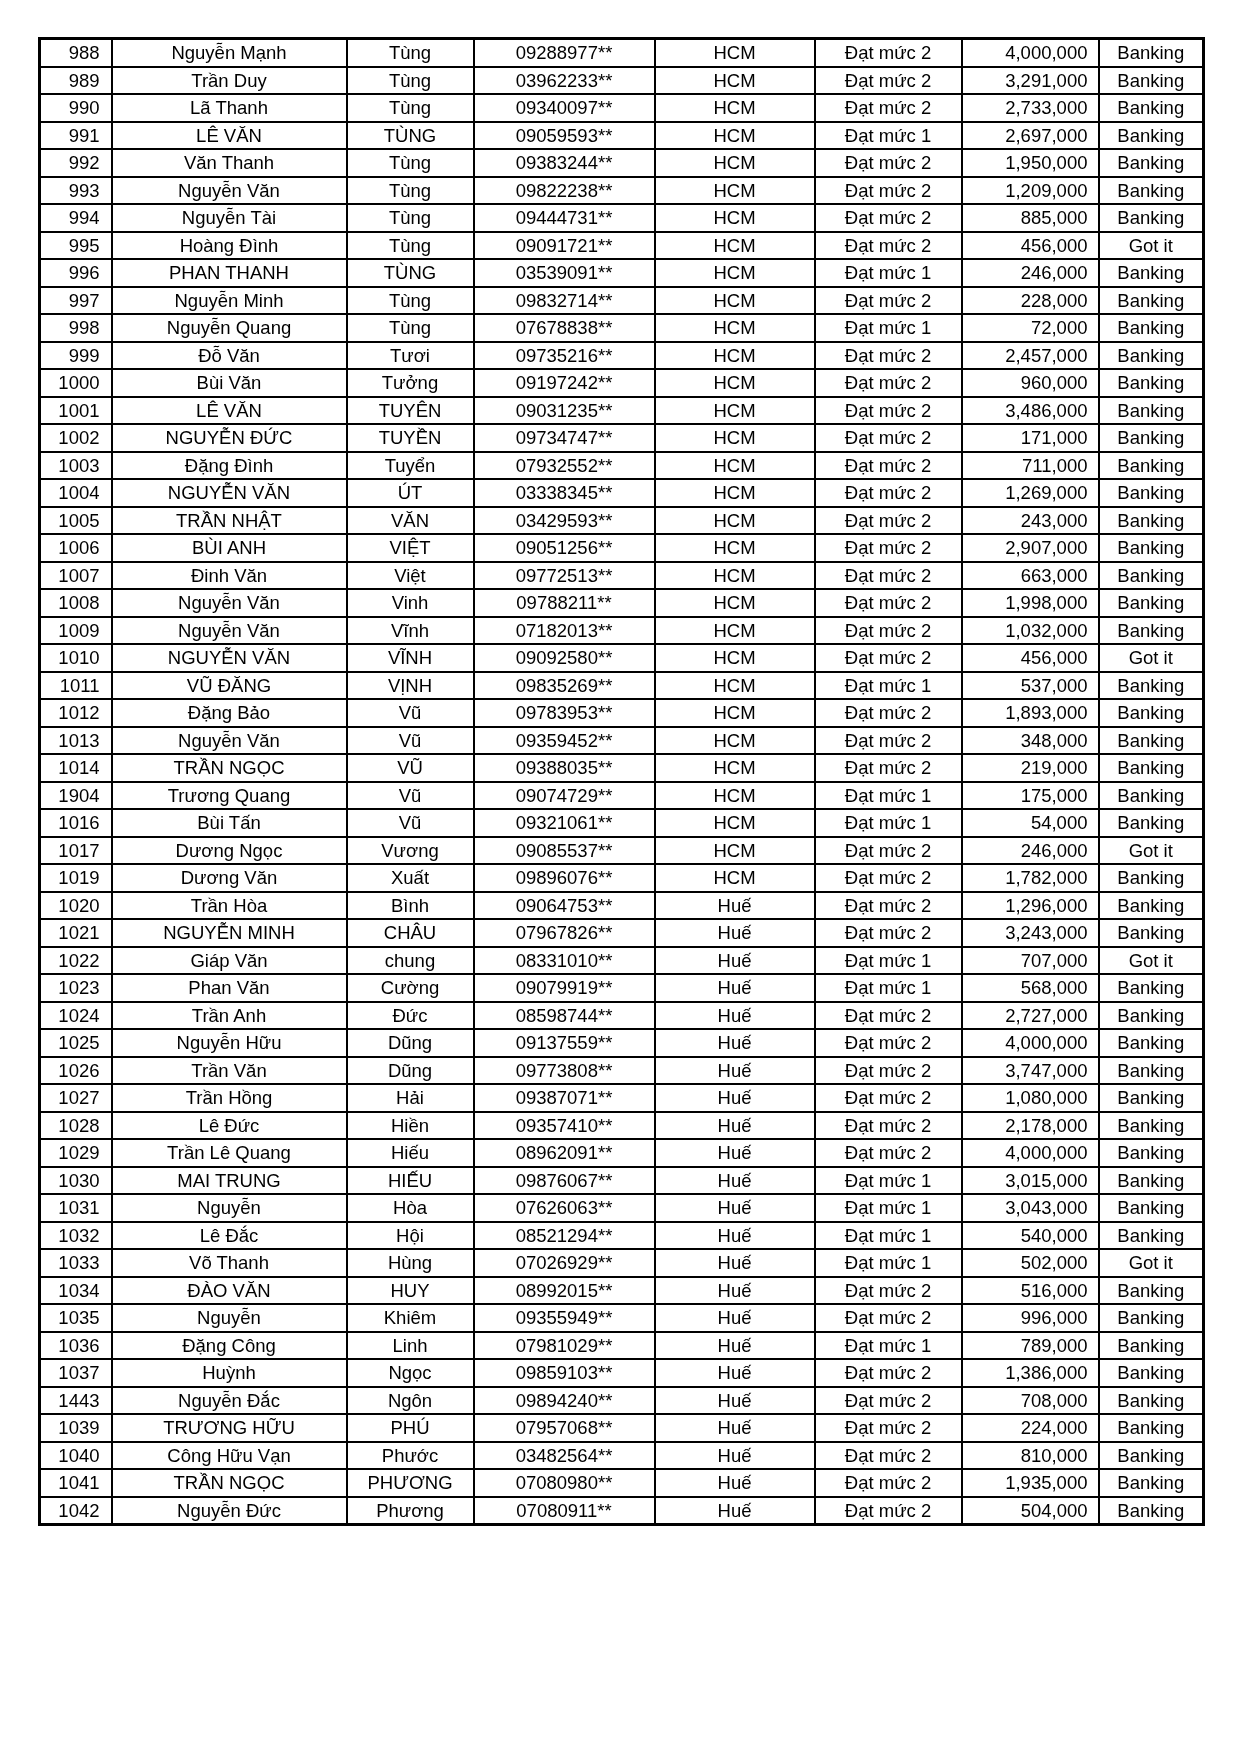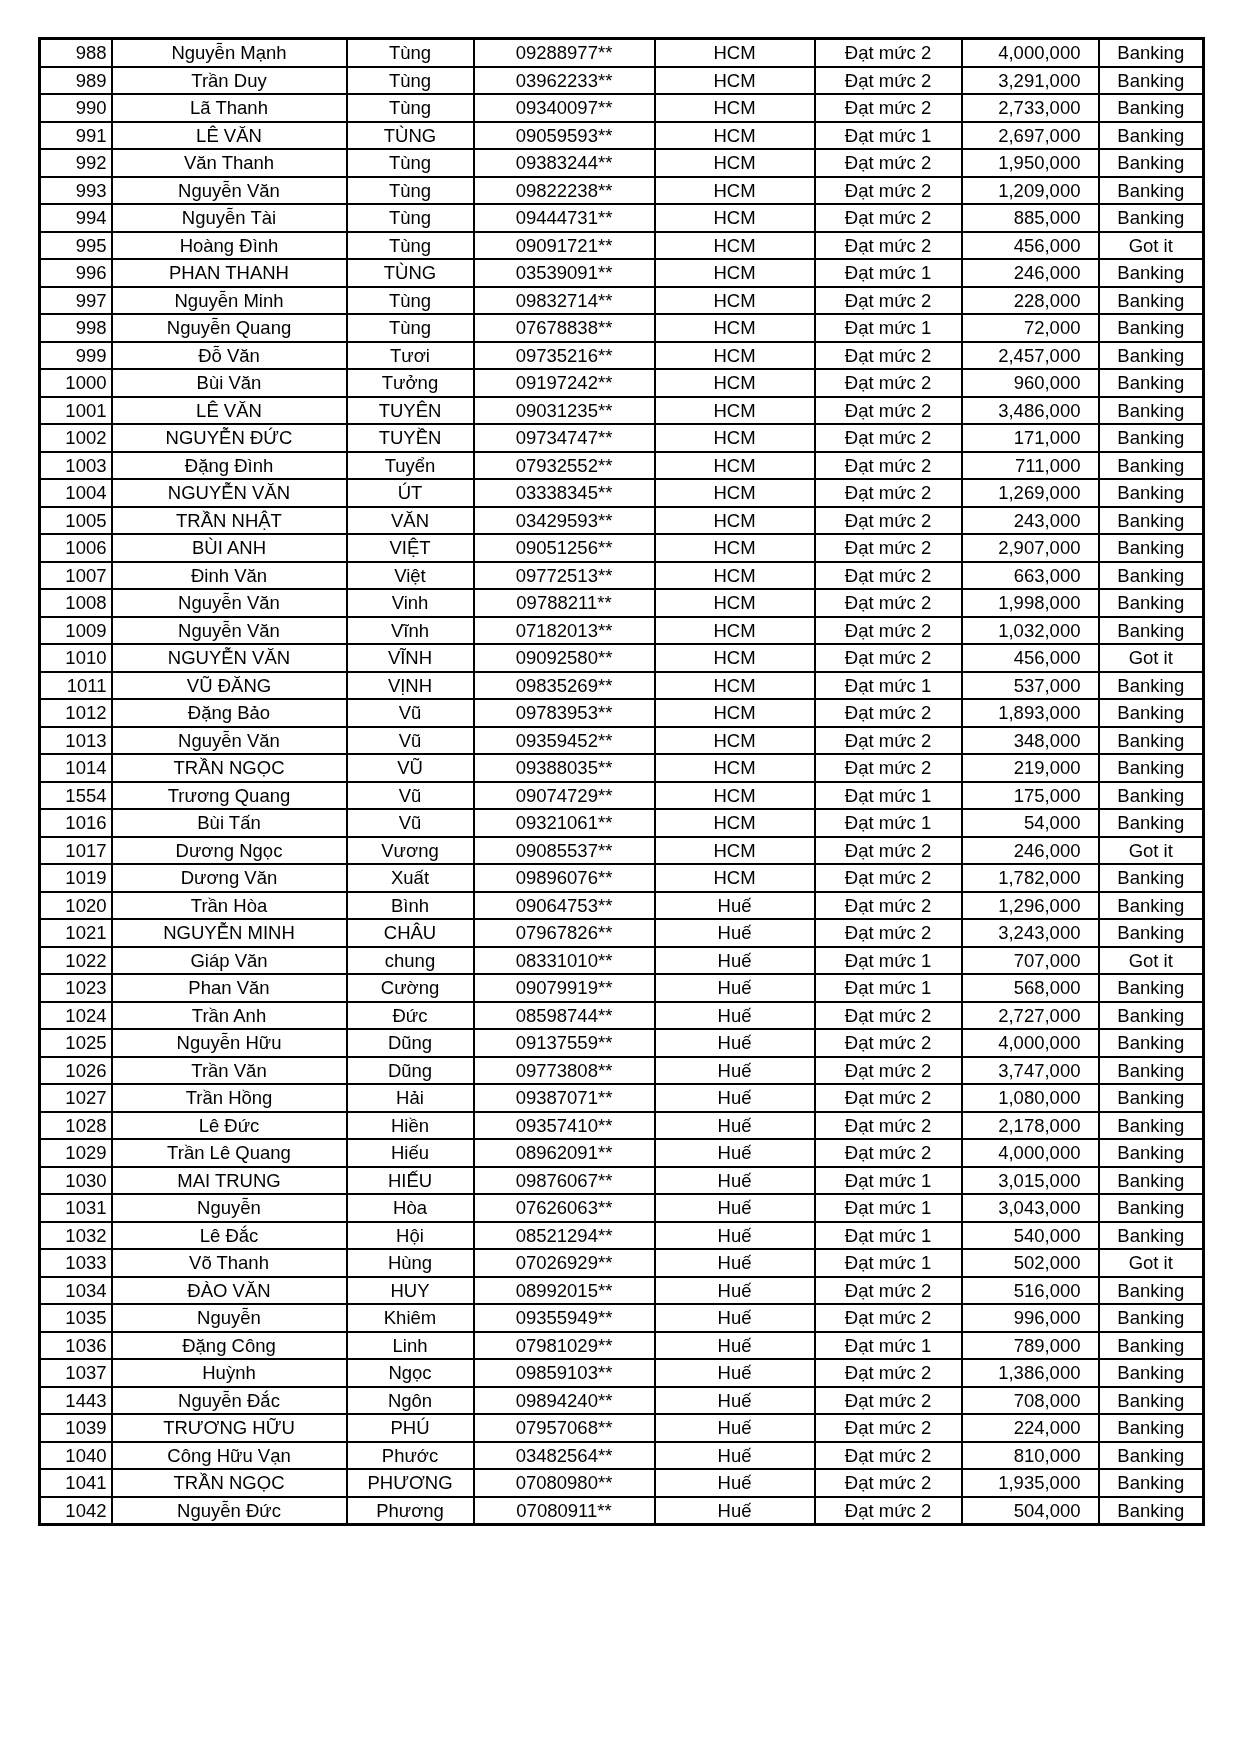--- a/index.html
+++ b/index.html
@@ -33,22 +33,22 @@
     padding: 0 4px;
     font-size: 18.5px;
     line-height: 25.5px;
     color: #000000;
     white-space: nowrap;
     overflow: hidden;
     text-align: center;
     vertical-align: middle;
     background: #ffffff;
   }
-  table.grid td.c0 { text-align: right; padding-right: 4px; }
-  table.grid td.c6 { text-align: right; padding-right: 17px; }
+  table.grid td.c0 { text-align: right; padding-right: 11px; }
+  table.grid td.c6 { text-align: right; padding-right: 10px; }
 </style>
 </head>
 <body>
 
 <div class="page">
   <table class="grid">
     <colgroup>
       <col style="width:72px">
       <col style="width:235px">
       <col style="width:127px">
@@ -323,21 +323,21 @@
           <td class="c0">1014</td>
           <td class="c1">TRẦN NGỌC</td>
           <td class="c2">VŨ</td>
           <td class="c3">09388035**</td>
           <td class="c4">HCM</td>
           <td class="c5">Đạt mức 2</td>
           <td class="c6">219,000</td>
           <td class="c7">Banking</td>
         </tr>
         <tr>
-          <td class="c0">1554</td>
+          <td class="c0">1904</td>
           <td class="c1">Trương Quang</td>
           <td class="c2">Vũ</td>
           <td class="c3">09074729**</td>
           <td class="c4">HCM</td>
           <td class="c5">Đạt mức 1</td>
           <td class="c6">175,000</td>
           <td class="c7">Banking</td>
         </tr>
         <tr>
           <td class="c0">1016</td>

